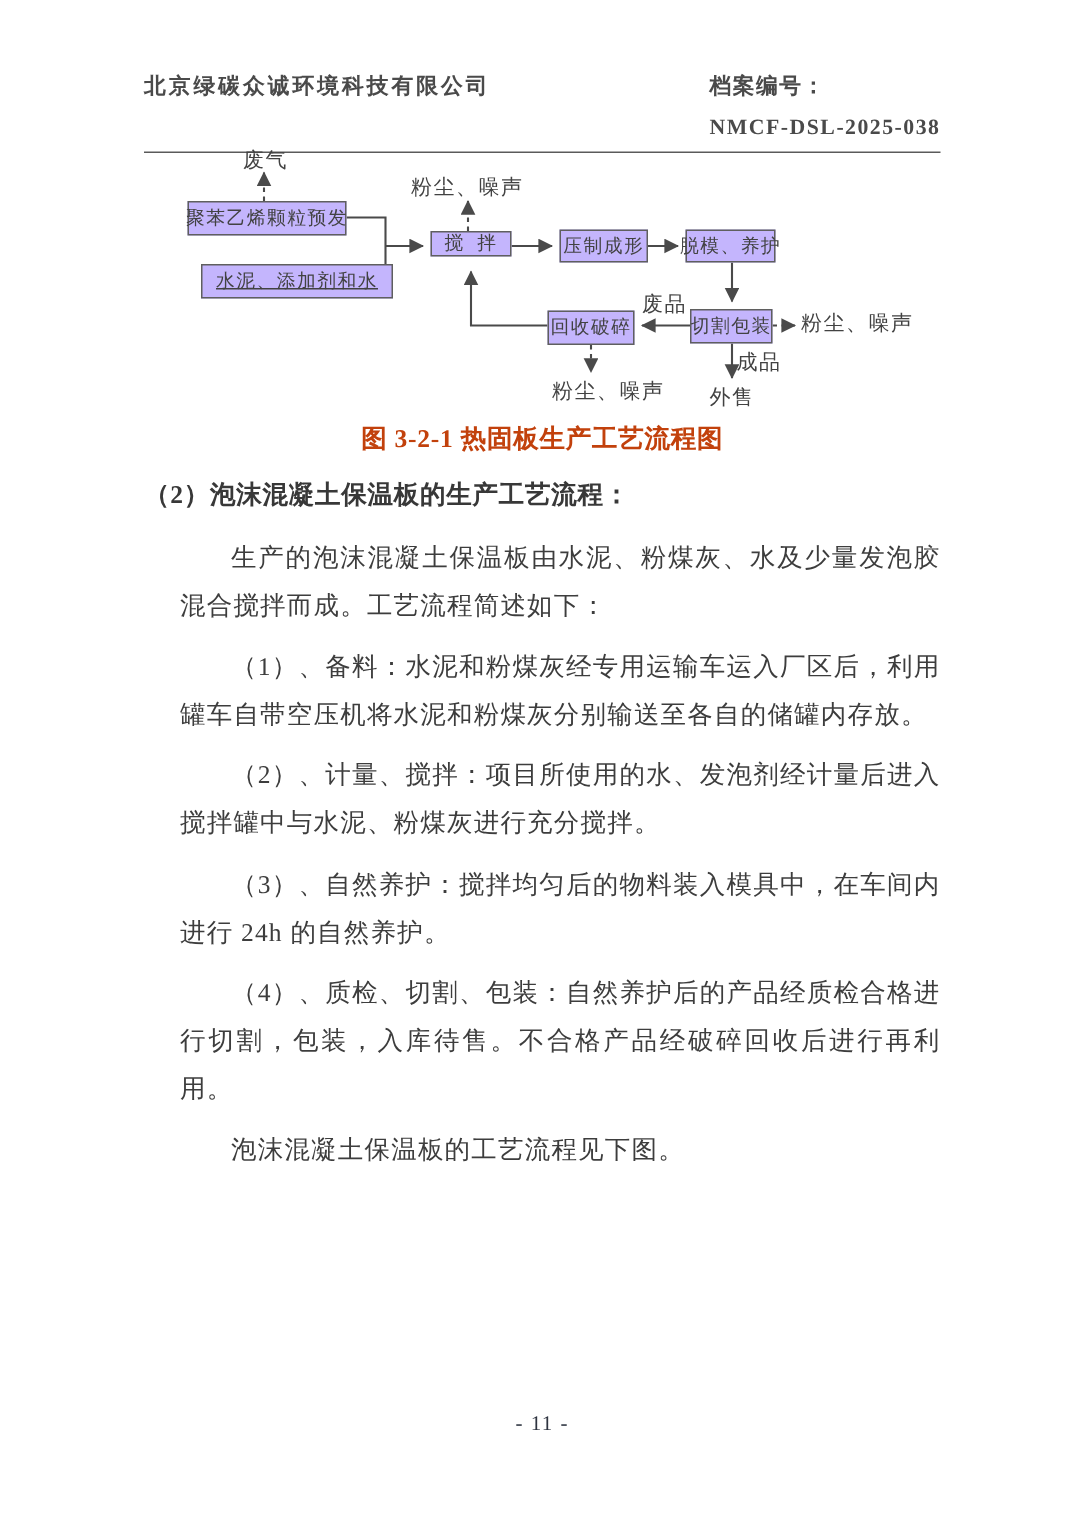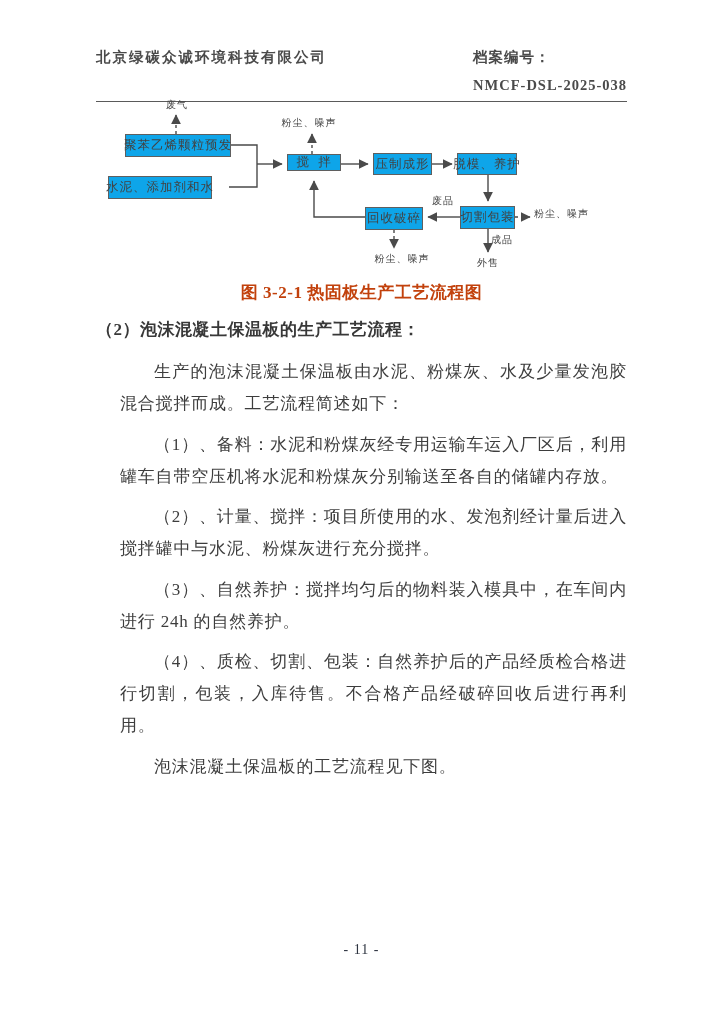--- a/index.html
+++ b/index.html
@@ -14,30 +14,30 @@
     display:flex; justify-content:space-between; align-items:baseline;
     border-bottom:1.6px solid #5a5a5a; padding-bottom:7px;
     font-size:14.5px; color:#4a4a4a;
   }
   .header .company { letter-spacing:2px; font-weight:bold; }
   .header .archive { display:flex; gap:10px; letter-spacing:1px; font-weight:bold;flex-direction:column; }
   
   .flowchart { position:absolute; top:90px; left:0; width:723px; height:200px; }
   .flowchart svg { position:absolute; top:0; left:0; }
   .fc-box {
-    position:absolute; border:1.4px solid #5f5f5f; background:#0ea5e9;
+    position:absolute; border:1.4px solid #5f5f5f; background:#c4b5fd;
     display:flex; align-items:center; justify-content:center;
     font-size:12.5px; color:#424242; letter-spacing:1px; white-space:pre;
   }
   .fc-label {
-    position:absolute; font-size:10px; color:#424242; letter-spacing:1px;
+    position:absolute; font-size:14px; color:#424242; letter-spacing:1px;
     text-align:center; white-space:nowrap;
   }
   .b-pre      { left:125px; top:44px;  width:106px; height:23px; }
-  .b-cement   { left:108px; top:86px;  width:104px; height:23px; }
+  .b-cement   { left:134px; top:86px;  width:128px; height:23px;text-decoration:underline; }
   .b-mix      { left:287px; top:64px;  width:54px;  height:17px; }
   .b-press    { left:373px; top:63px;  width:59px;  height:22px; }
   .b-demold   { left:457px; top:63px;  width:60px;  height:22px; }
   .b-cut      { left:460px; top:116px; width:55px;  height:23px; }
   .b-recycle  { left:365px; top:117px; width:58px;  height:23px; }
   .l-wastegas { left:152px; top:8px;   width:50px; }
   .l-dust-top { left:274px; top:26px;  width:70px; }
   .l-dust-right { left:534px; top:117px; width:70px; text-align:left; }
   .l-dust-bottom { left:368px; top:162px; width:68px; }
   .l-waste    { left:426px; top:104px; width:34px; }

